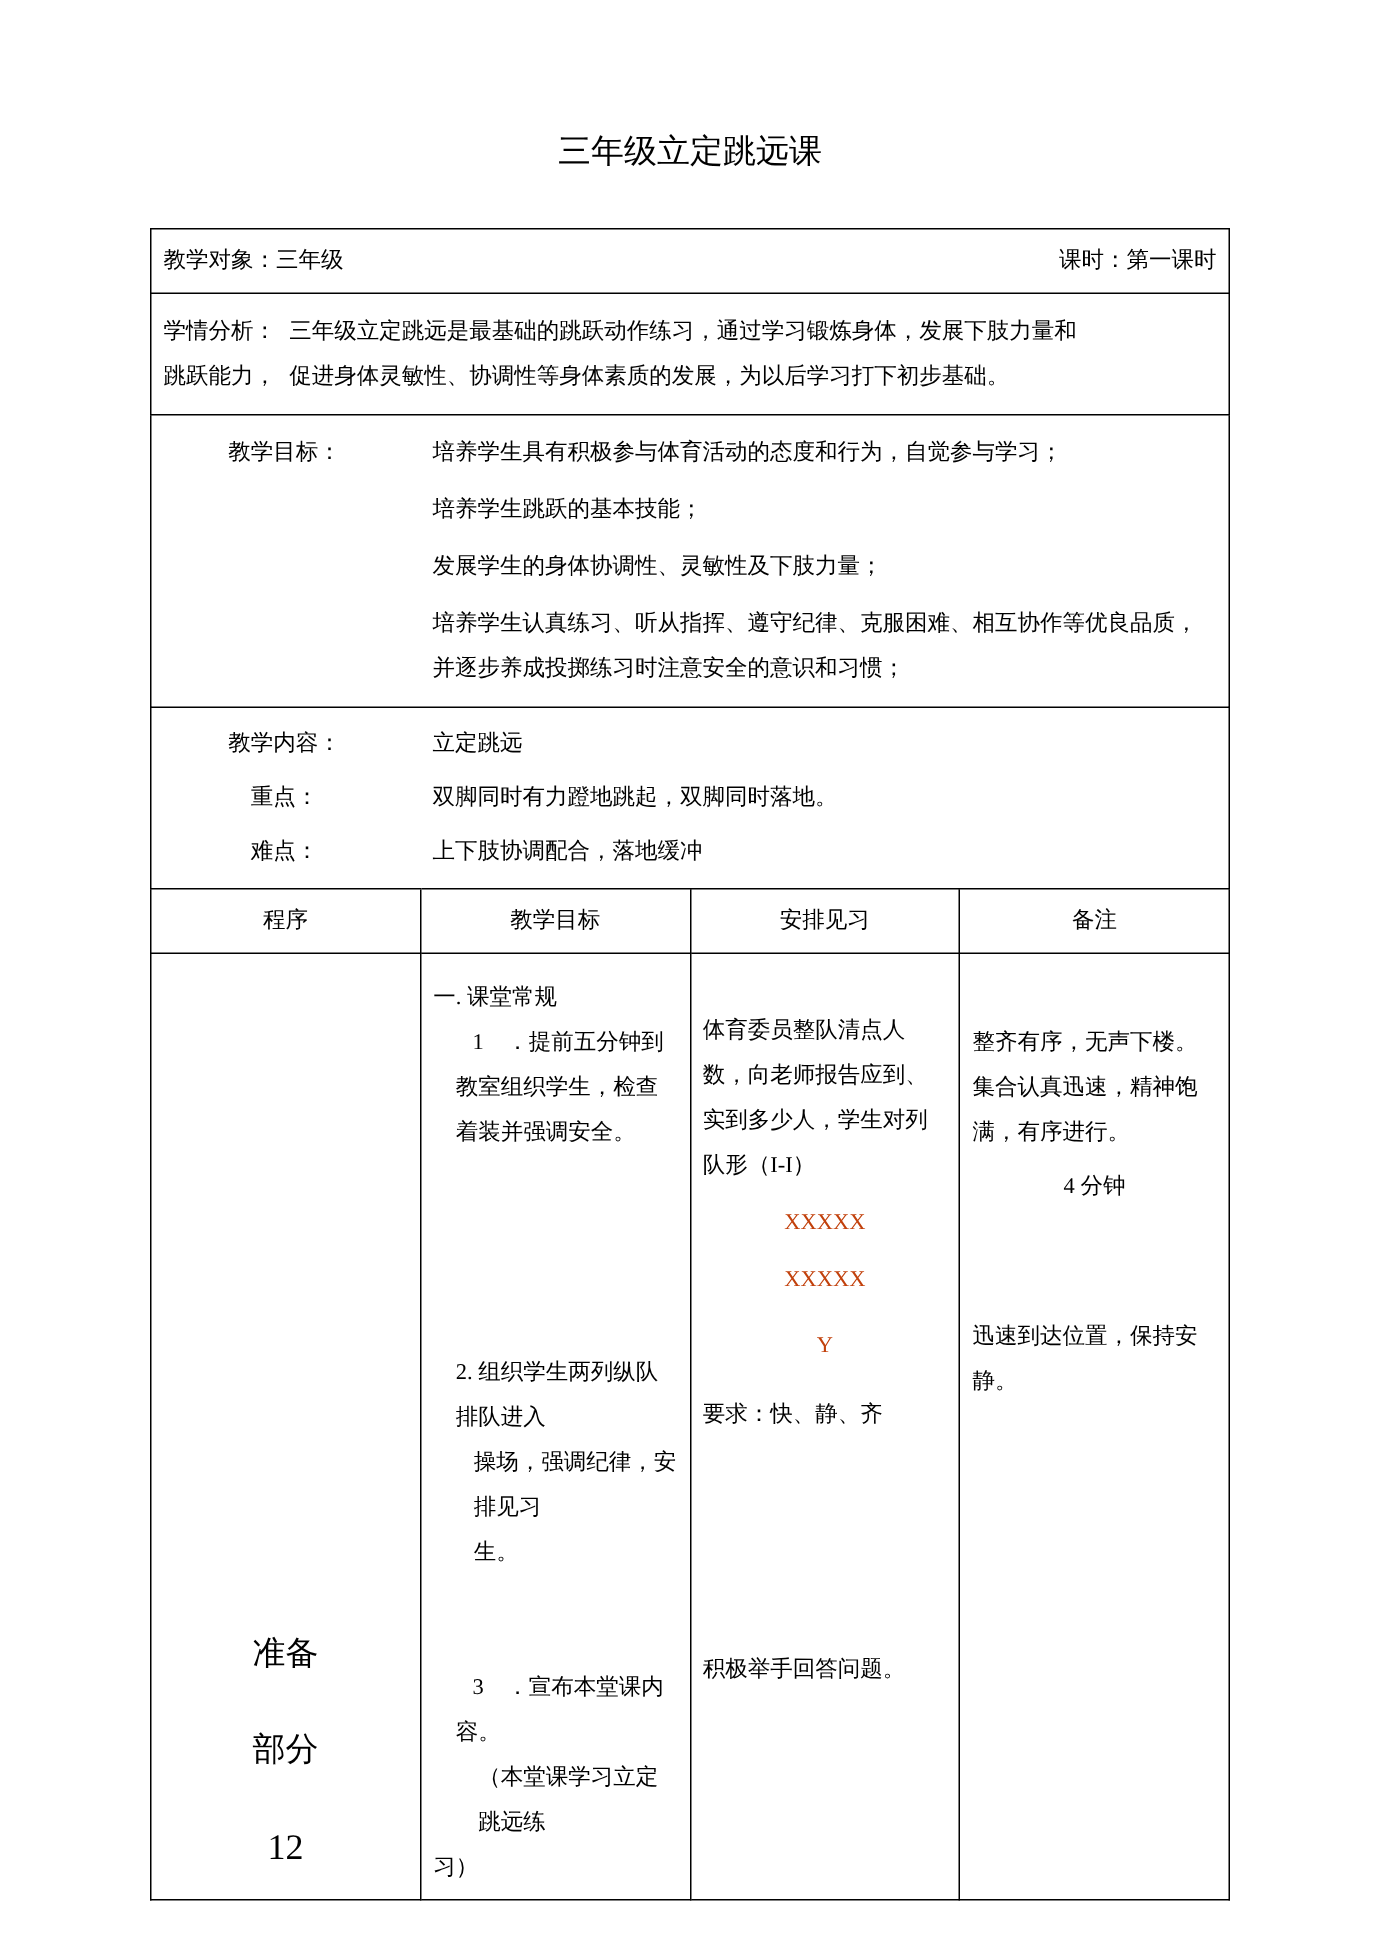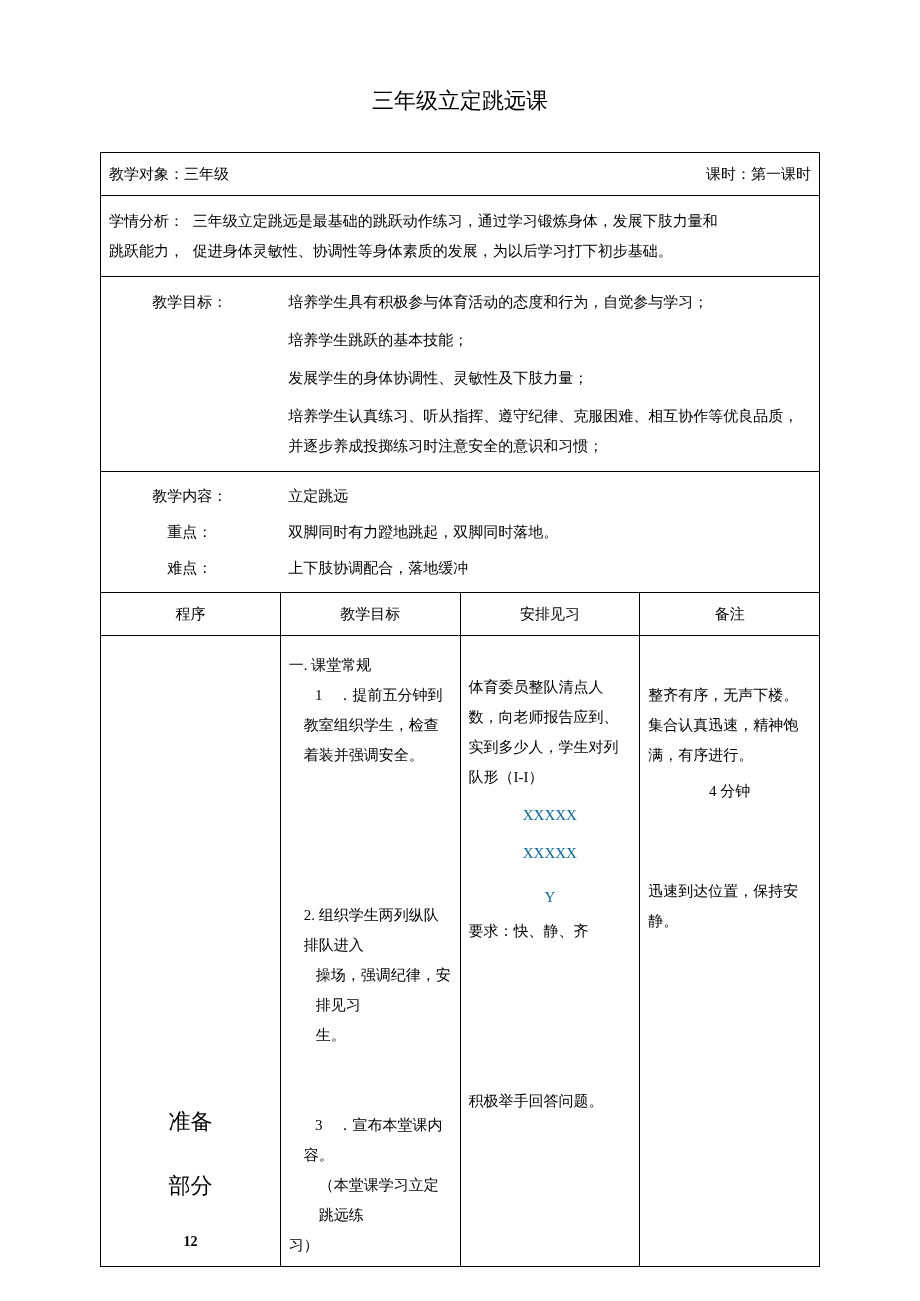--- a/index.html
+++ b/index.html
@@ -33,30 +33,30 @@
     font-size: 15px;
     line-height: 2.0;
   }
   .center { text-align: center; }
   .label-col {
     width: 80px;
     text-align: center;
     vertical-align: top;
     padding-left: 6px;
   }
-  .blue { color: #0369a1; }
+  .blue { color: #c2410c; }
   .serif-bold {
     font-family: "SimSun", serif;
     font-size: 22px;
     text-align: center;
   }
   .serif-bold .num {
     font-family: "Times New Roman", serif;
-    font-weight: bold;
-    font-size: 14px;
+    font-weight: normal;
+    font-size: 24px;
   }
   .row-header td { text-align: center; }
 </style>
 </head>
 <body>
 
 <h1>三年级立定跳远课</h1>
 
 <table>
 
@@ -143,21 +143,21 @@
       </div>
       <div style="padding-left:2em;">（本堂课学习立定跳远练</div>
       <div>习）</div>
     </td>
 
     <td style="padding-top:36px;">
       <div>体育委员整队清点人数，向老师报告应到、实到多少人，学生对列队形（I-I）</div>
       <div class="blue center" style="margin-top:8px;">XXXXX</div>
       <div class="blue center" style="margin-top:8px;">XXXXX</div>
       <div class="blue center" style="margin-top:14px;">Y</div>
-      <div style="margin-top:4px;">要求：快、静、齐</div>
+      <div style="margin-top:16px;">要求：快、静、齐</div>
       <div style="height:140px;"></div>
       <div>积极举手回答问题。</div>
     </td>
 
     <td style="padding-top:44px;">
       <div>整齐有序，无声下楼。</div>
       <div>集合认真迅速，精神饱满，有序进行。</div>
       <div class="center" style="margin-top:6px;">4 分钟</div>
       <div style="height:70px;"></div>
       <div>迅速到达位置，保持安静。</div>

